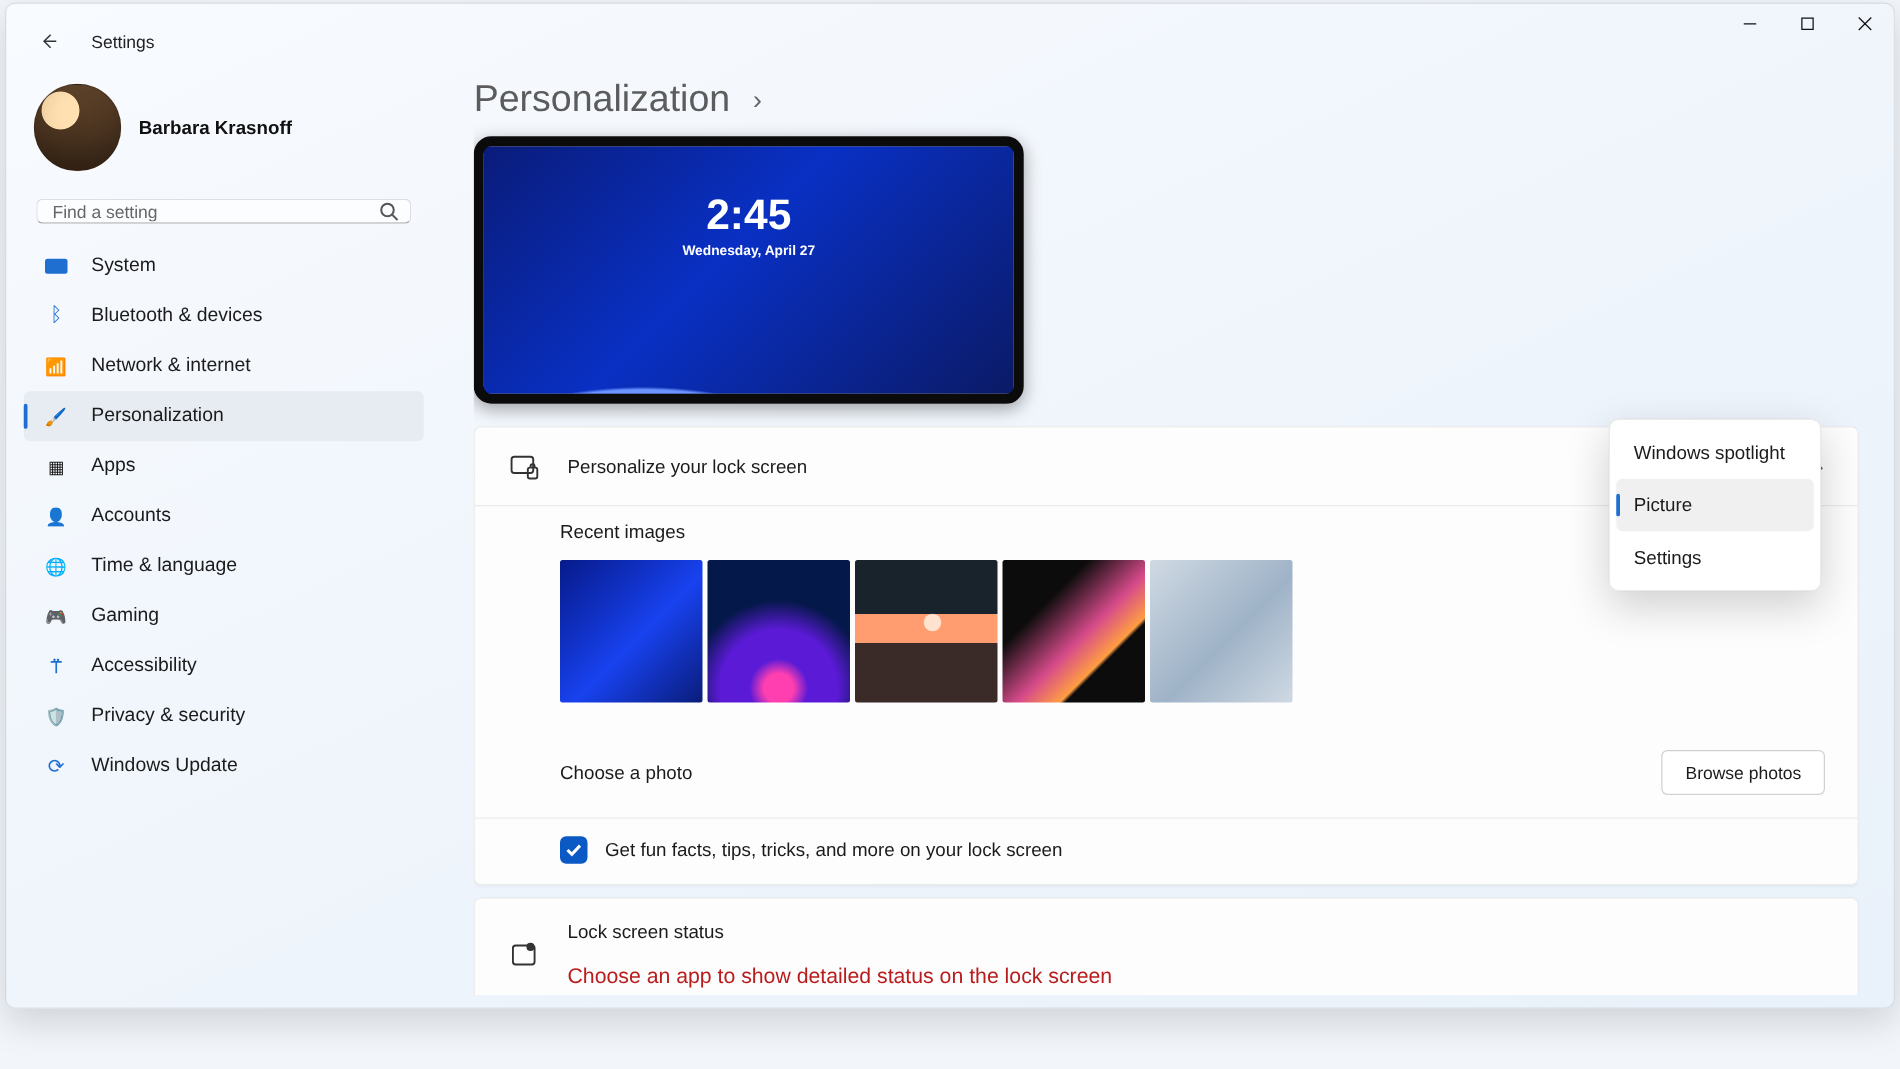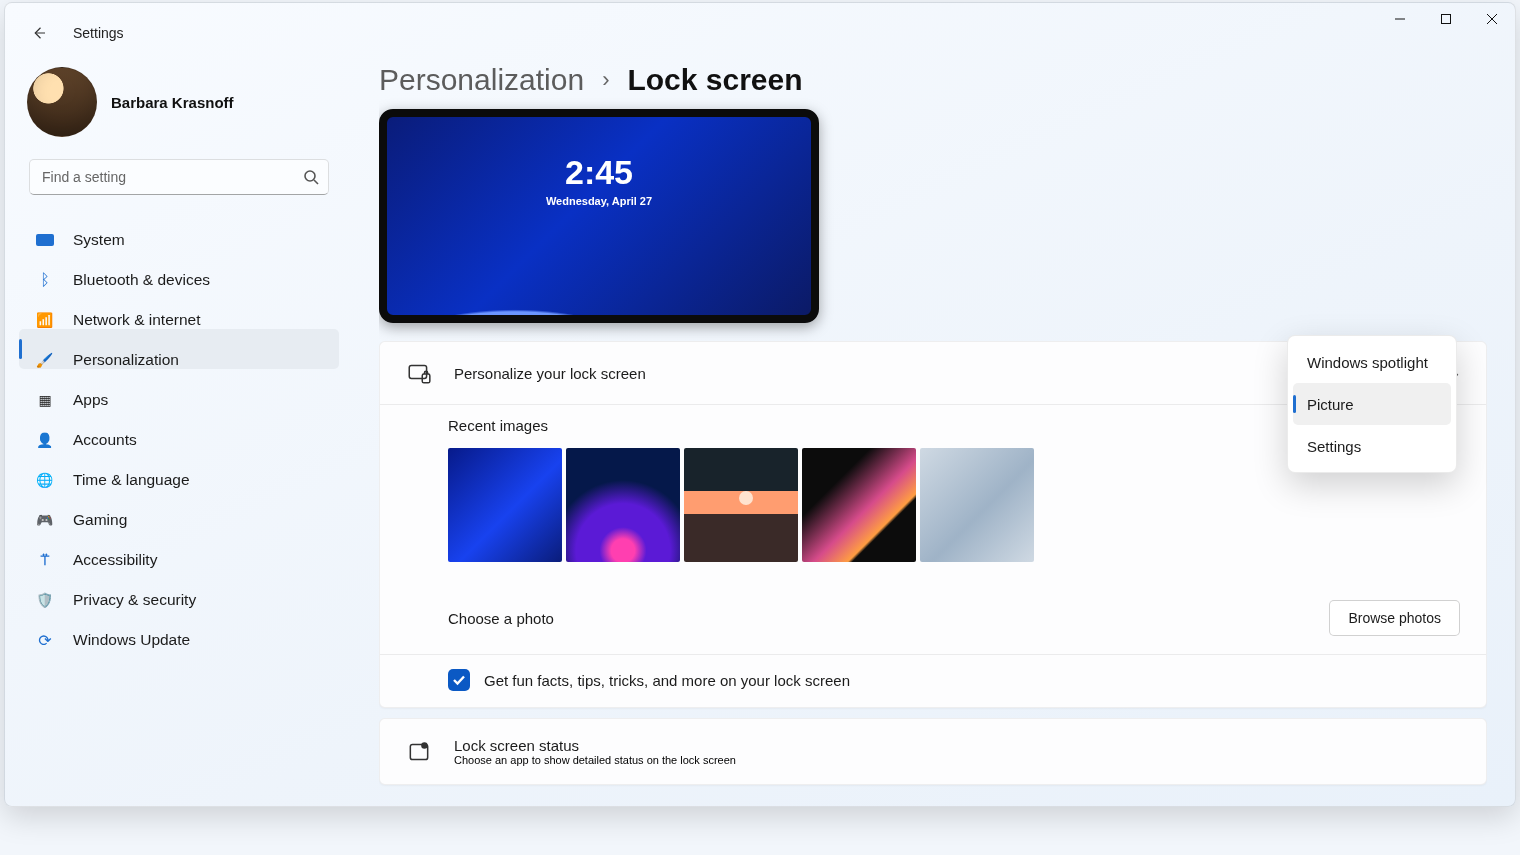--- a/index.html
+++ b/index.html
@@ -25,27 +25,27 @@
 .back-btn svg { width:18px; height:18px; stroke:#333; stroke-width:1.6; fill:none; }
 .app-title { font-size:14px; color:#222; }
 
 
 .sidebar { position:absolute; left:14px; top:60px; width:320px; bottom:6px; }
 .user-row { display:flex; align-items:center; gap:14px; padding:4px 8px 22px 8px; }
 .avatar { width:70px; height:70px; border-radius:50%; background:radial-gradient(circle at 30% 30%, #ffe0b0 0 22%, transparent 23%), linear-gradient(#5f432a,#3b2818); border:1px solid rgba(0,0,0,.15); box-shadow:inset 0 -10px 20px rgba(0,0,0,.2); }
 .user-name { font-size:15px; font-weight:600; color:#111; }
 
 .search-wrap { position:relative; margin:0 10px 14px 10px; }
-.search { width:100%; height:36px; border:1px solid rgba(0,0,0,.12); border-bottom:1px solid rgba(0,0,0,.35); border-radius:5px; background:#fbfdff; padding:0 36px 0 12px; font-size:14px; color:#222; }
+.search { width:100%; height:20px; border:1px solid rgba(0,0,0,.12); border-bottom:1px solid rgba(0,0,0,.35); border-radius:5px; background:#fbfdff; padding:0 36px 0 12px; font-size:14px; color:#222; }
 .search::placeholder { color:#666; }
 .search-icon { position:absolute; right:10px; top:50%; transform:translateY(-50%); width:16px; height:16px; }
 .search-icon svg { stroke:#555; stroke-width:1.6; fill:none; }
 
 .nav { margin-top:6px; }
-.nav-item { display:flex; align-items:flex-end; gap:18px; height:40px; padding:0 12px 0 16px; border-radius:5px; font-size:15.5px; color:#1b1b1b; cursor:default; }
+.nav-item { display:flex; align-items:center; gap:18px; height:40px; padding:0 12px 0 16px; border-radius:5px; font-size:15.5px; color:#1b1b1b; cursor:default; }
 .nav-item.active { background:#e7ecf2; position:relative; }
 .nav-item.active::before { content:""; position:absolute; left:0; top:10px; bottom:10px; width:3px; border-radius:2px; background:#1f6fd0; }
 .nav-icon { width:20px; height:18px; display:flex; align-items:center; justify-content:center; font-size:14px; }
 .ico-monitor{ width:18px; height:12px; background:#1f6fd0; border-radius:2px; }
 .ico-bt{ color:#1f6fd0; font-size:16px; }
 .ico-wifi{ color:#1f6fd0; }
 .ico-brush{ }
 .ico-apps{ }
 .ico-acc{ color:#2fa36b; }
 .ico-time{ color:#1f6fd0; }
@@ -71,21 +71,21 @@
 }
 .preview-time { position:absolute; left:0; right:0; top:36px; text-align:center; font-size:34px; font-weight:600; }
 .preview-date { position:absolute; left:0; right:0; top:78px; text-align:center; font-size:11px; font-weight:600; }
 
 .card { background:#fdfdfe; border:1px solid rgba(0,0,0,.06); border-radius:6px; margin-top:18px; box-shadow:0 1px 2px rgba(0,0,0,.04); }
 .row { display:flex; align-items:center; padding:18px 26px; }
 .row + .row, .subrow { border-top:1px solid rgba(0,0,0,.07); }
 .row-icon { width:26px; height:26px; margin-right:22px; display:flex; align-items:center; justify-content:center; }
 .row-icon svg { stroke:#333; stroke-width:1.4; fill:none; }
 .row-title { font-size:15px; color:#1b1b1b; }
-.row-sub { font-size:11px; color:#000000; margin-top:0; }
+.row-sub { font-size:17px; color:#b91c1c; margin-top:17px; }
 .row-right { margin-left:auto; display:flex; align-items:center; gap:10px; }
 
 .subrow { padding:12px 26px 20px 68px; }
 .sub-label { font-size:15px; color:#1b1b1b; margin-bottom:14px; }
 
 .thumbs { display:flex; gap:4px; }
 .thumb { width:114px; height:114px; border-radius:2px; }
 .t1{ background:linear-gradient(135deg,#071a8a,#1842ef 55%,#0a1c7a); }
 .t2{ background:radial-gradient(circle at 50% 90%, #ff3fb0 0 10%, #5b1ad6 20% 40%, #05184a 60%); }
 .t3{ background:linear-gradient(#18232b 0 38%, #ff9d70 38% 58%, #3a2a28 58% 100%); position:relative; }
@@ -208,21 +208,20 @@
           <span class="nav-icon ico-upd">⟳</span>
           <span>Windows Update</span>
         </div>
     </div>
   </div>
 
   <div class="main">
     <div class="breadcrumbs">
       <span class="bc-parent">Personalization</span>
       <span class="bc-sep">›</span>
-      <span class="bc-current">Lock screen</span>
     </div>
 
     <div class="preview">
       <div class="preview-time">2:45</div>
       <div class="preview-date">Wednesday, April 27</div>
     </div>
 
     <div class="card">
       <div class="row">
         <span class="row-icon">

